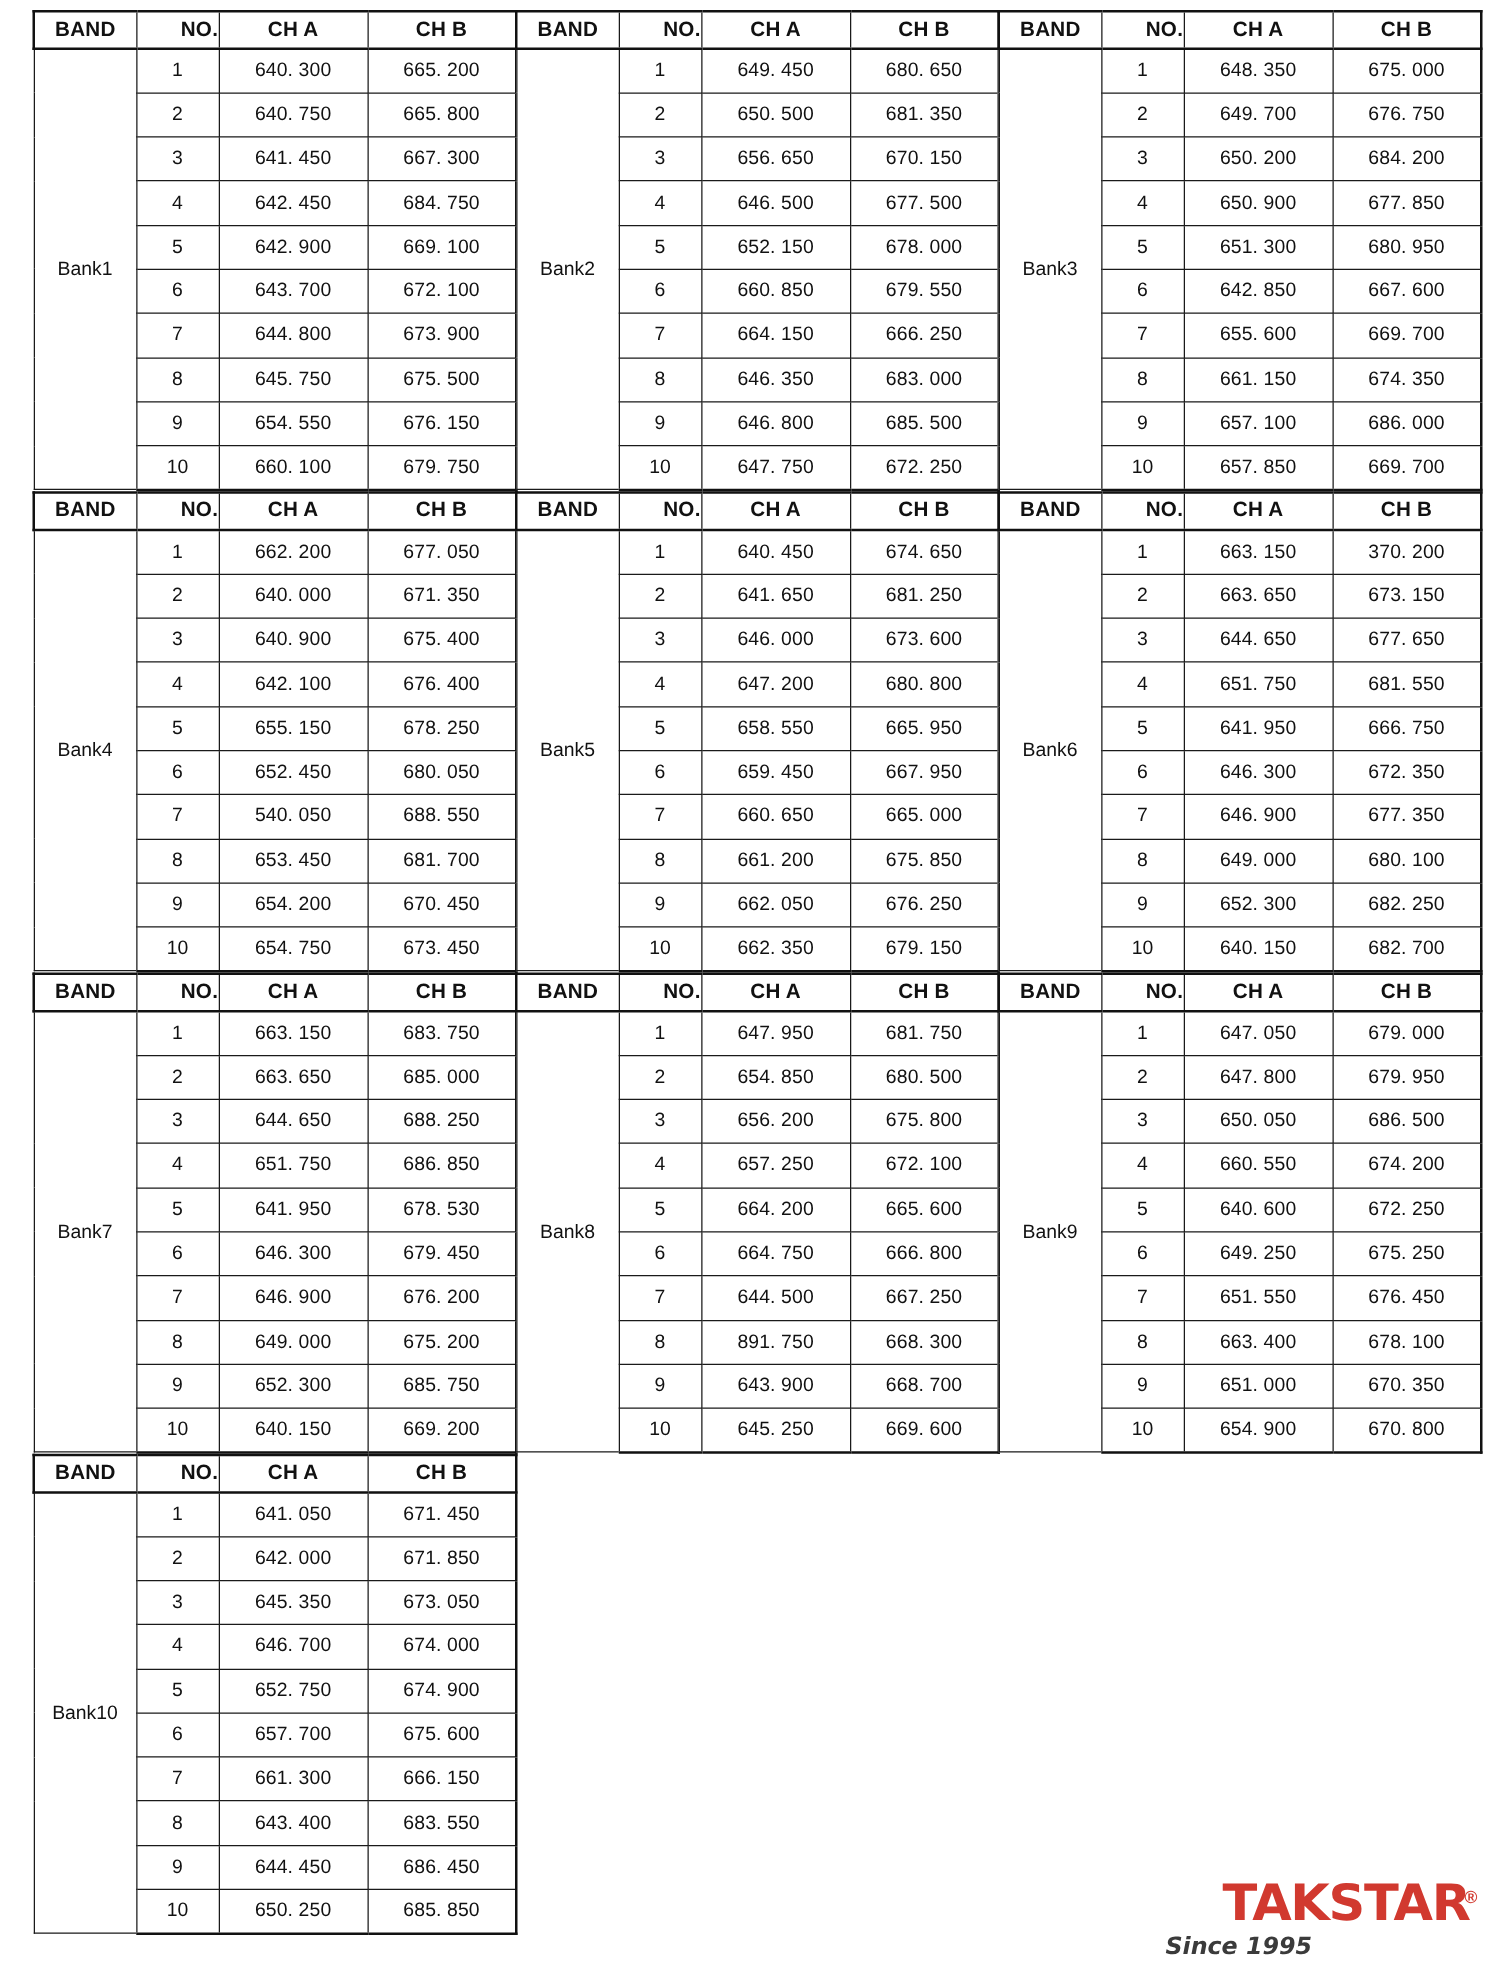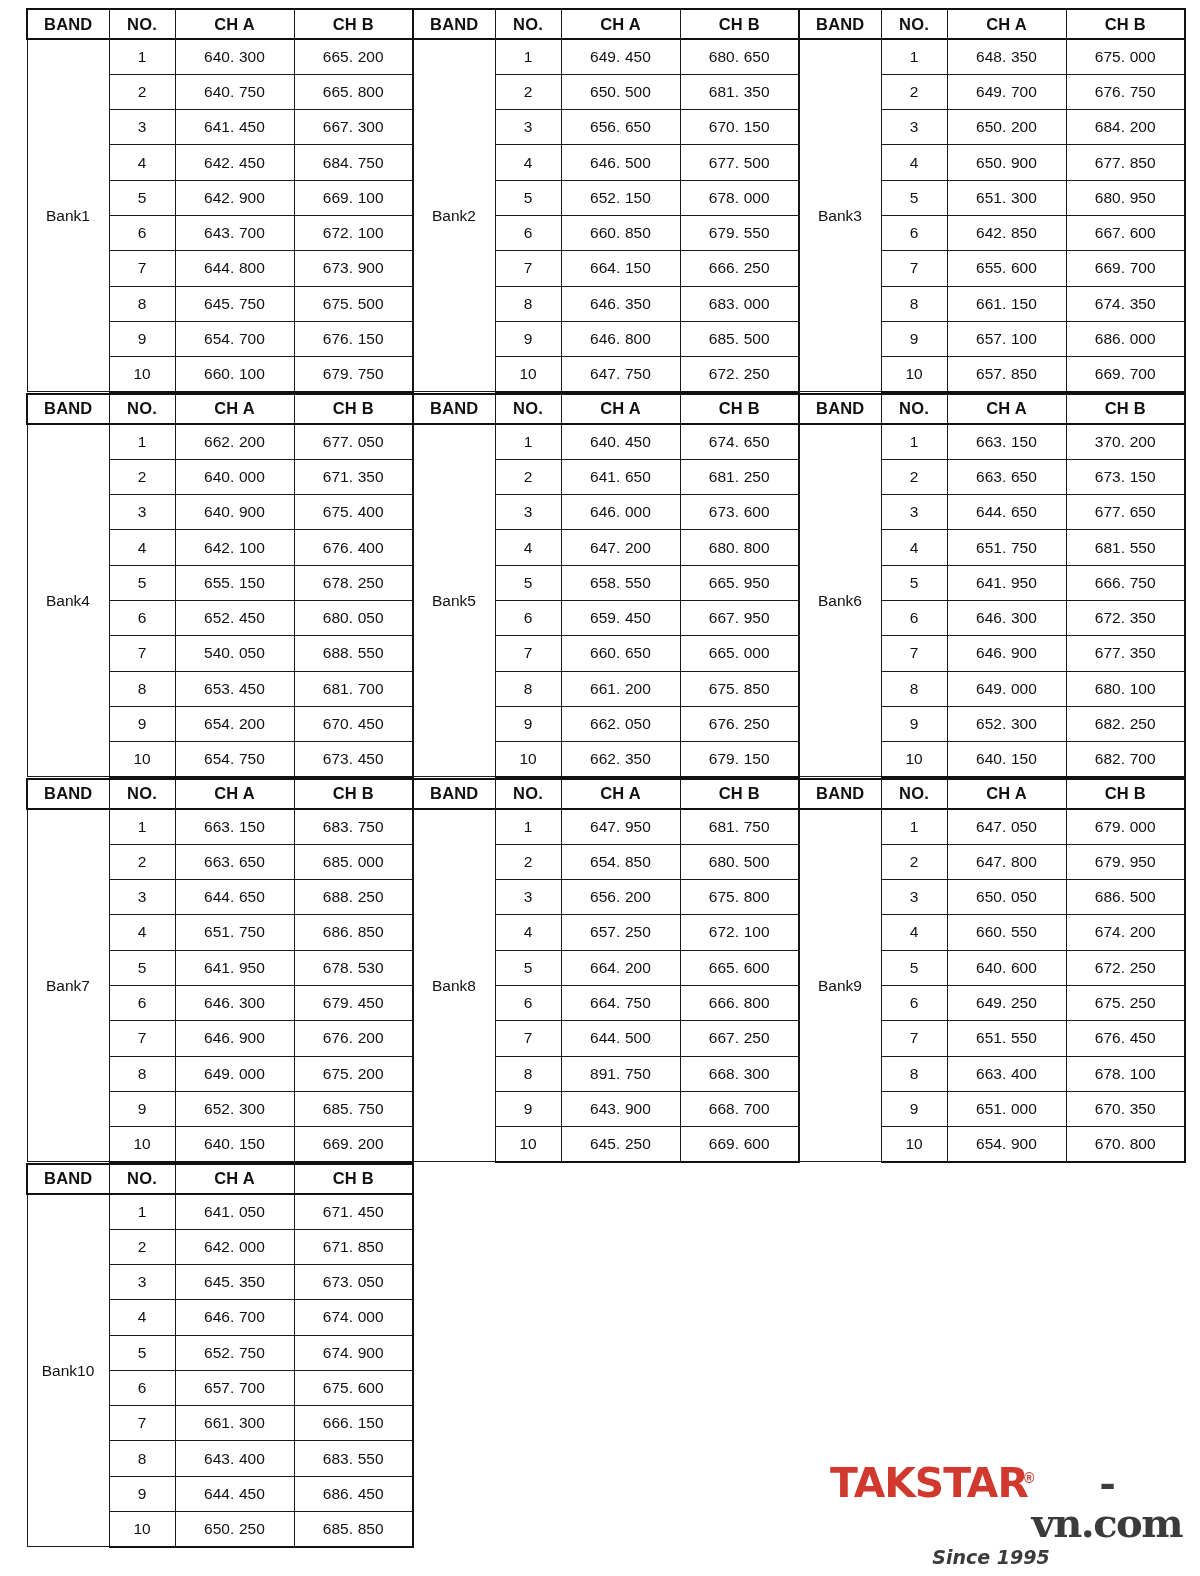--- a/index.html
+++ b/index.html
@@ -54,21 +54,21 @@
 
   table.bank thead th {
     height: 30px;
     font-size: 16.5px;
     font-weight: bold;
     letter-spacing: 0.2px;
     border-top: 2px solid #111;
     border-bottom: 2px solid #111;
   }
   table.bank thead th.col-band { width: 82px; }
-  table.bank thead th.col-no   { width: 66px; }
+  table.bank thead th.col-no   { width: 66px; text-align: right; }
   table.bank thead th.col-a    { width: 119px; }
   table.bank thead th.col-b    { width: 119px; border-radius: 14px; }
 
   table.bank tbody td {
     height: 35.3px;
     font-size: 15.5px;
     font-weight: normal;
   }
 
   td.band-label {
@@ -200,21 +200,21 @@
                 <td class="freq ch-a">644. 800</td>
                 <td class="freq ch-b">673. 900</td>
               </tr>
               <tr>
                 <td class="no-cell">8</td>
                 <td class="freq ch-a">645. 750</td>
                 <td class="freq ch-b">675. 500</td>
               </tr>
               <tr>
                 <td class="no-cell">9</td>
-                <td class="freq ch-a">654. 700</td>
+                <td class="freq ch-a">654. 550</td>
                 <td class="freq ch-b">676. 150</td>
               </tr>
               <tr>
                 <td class="no-cell">10</td>
                 <td class="freq ch-a">660. 100</td>
                 <td class="freq ch-b">679. 750</td>
               </tr>
             </tbody>
           </table>
         </div>
@@ -811,17 +811,16 @@
         </div>
         <div class="bank-block spacer"></div>
         <div class="bank-block spacer"></div>
       </div>
     </div>
 
   <div class="logo-wrap">
     <div class="logo-line">
       <span class="logo-takstar">TAKSTAR</span>
       <span class="logo-reg">®</span>
-      <span class="logo-dotcom">-vn.com</span>
     </div>
     <div class="logo-since">Since 1995</div>
   </div>
 </div>
 
 </body></html>

